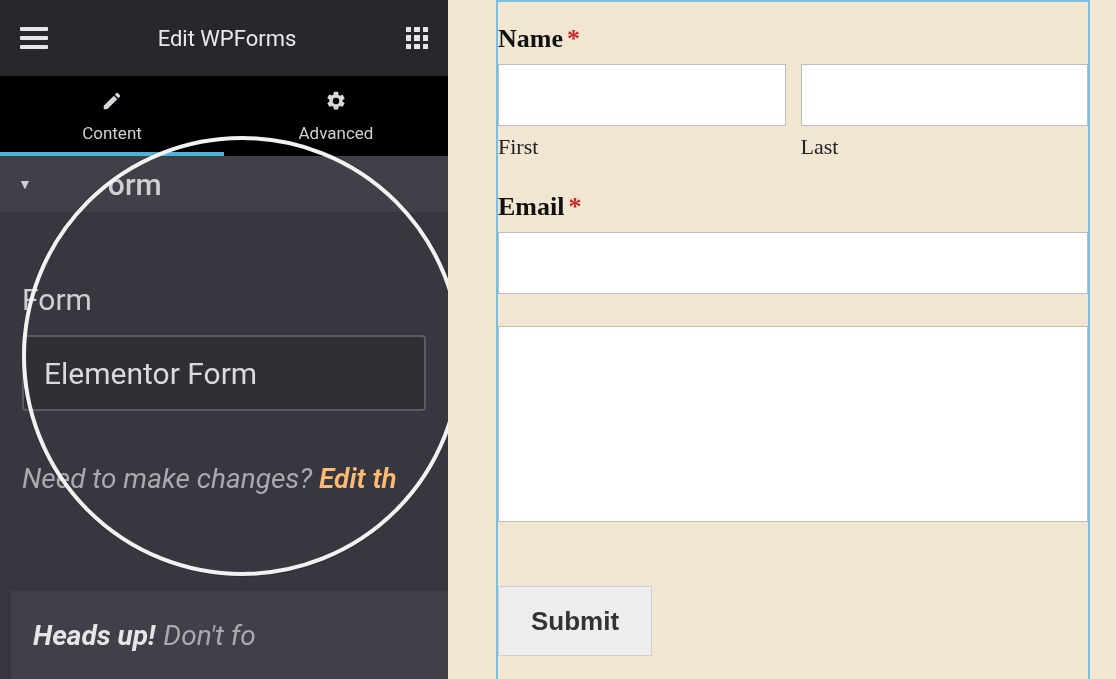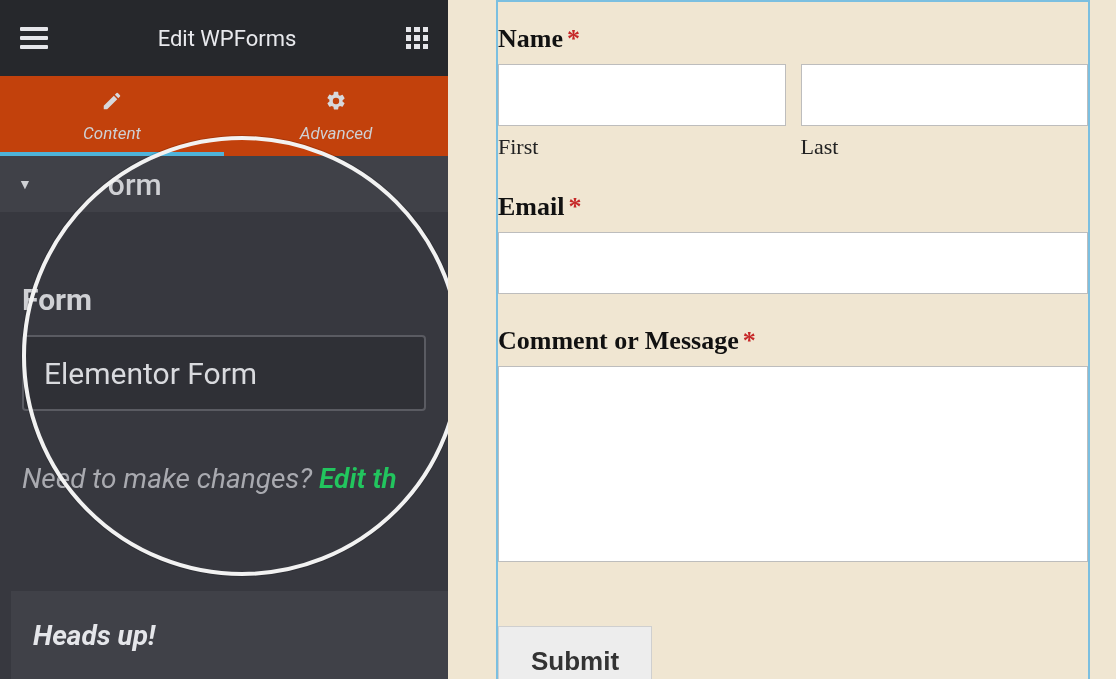--- a/index.html
+++ b/index.html
@@ -27,21 +27,21 @@
   .hamburger { width: 28px; height: 22px; display: flex; flex-direction: column; justify-content: space-between; cursor: pointer; }
   .hamburger span { display: block; height: 4px; background: #e5e6ea; border-radius: 1px; }
   .topbar-title { color: #e8e9ed; font-size: 22px; font-weight: 400; }
   .grid-icon {
     width: 22px; height: 22px;
     display: grid; grid-template-columns: repeat(3,1fr); grid-template-rows: repeat(3,1fr);
     gap: 3px; cursor: pointer;
   }
   .grid-icon span { background: #e5e6ea; }
 
-  .tabs { display: flex; height: 80px; background: #c2410c; font-style: italic; }
+  .tabs { display: flex; height: 80px; background: #000000; }
   .tab {
     flex: 1;
     display: flex;
     flex-direction: column;
     align-items: center;
     justify-content: center;
     gap: 6px;
     color: #cfd0d4;
     font-size: 17px;
     cursor: pointer;
@@ -74,21 +74,21 @@
     font-size: 30px;
     font-weight: 500;
     margin-left: 60px;
   }
 
   .panel-body { padding: 0 22px; }
   .panel-spacer { height: 70px; }
   .control-label {
     color: #cfd0d4;
     font-size: 30px;
-    font-weight: 700;
+    font-weight: 400;
     margin-bottom: 18px;
   }
   .select-box {
     width: 100%;
     height: 76px;
     background: #2f3036;
     border: 2px solid #5a5b62;
     border-radius: 4px;
     color: #d9dade;
     font-size: 30px;
@@ -96,21 +96,21 @@
     display: flex;
     align-items: center;
   }
   .hint {
     margin-top: 48px;
     font-size: 28px;
     font-style: italic;
     color: #a9aab0;
     line-height: 1.4;
   }
-  .hint a { color: #22c55e; font-weight: 600; font-style: italic; text-decoration: none; }
+  .hint a { color: #fdba74; font-weight: 600; font-style: italic; text-decoration: none; }
 
   .heads-up {
     position: absolute;
     left: 11px; right: 0; bottom: 0;
     height: 88px;
     background: #404148;
     display: flex;
     align-items: center;
     padding: 0 22px;
     font-size: 28px;
@@ -259,20 +259,21 @@
     <div class="select-box">
       <span>Elementor Form</span>
     </div>
     <div class="hint">
       <span>Need to make changes? </span><a href="#">Edit th</a>
     </div>
   </div>
 
   <div class="heads-up">
     <b>Heads up!</b>
+    <span>Don't fo</span>
   </div>
 
   <div class="lens"></div>
 </div>
 
 <div class="preview">
   <div class="form-outline">
 
     <div class="field-block">
       <div class="fld-label">
@@ -291,22 +292,19 @@
     </div>
 
     <div class="field-block">
       <div class="fld-label">
         <span>Email</span><span class="req">*</span>
       </div>
       <input class="email-input" type="email" style="">
     </div>
 
     <div class="field-block">
-      <div class="fld-label">
-        <span>Comment or Message</span><span class="req">*</span>
-      </div>
       <textarea class="textarea" style=""></textarea>
     </div>
 
     <button class="submit-btn">Submit</button>
 
   </div>
 </div>
 
 </body></html>

